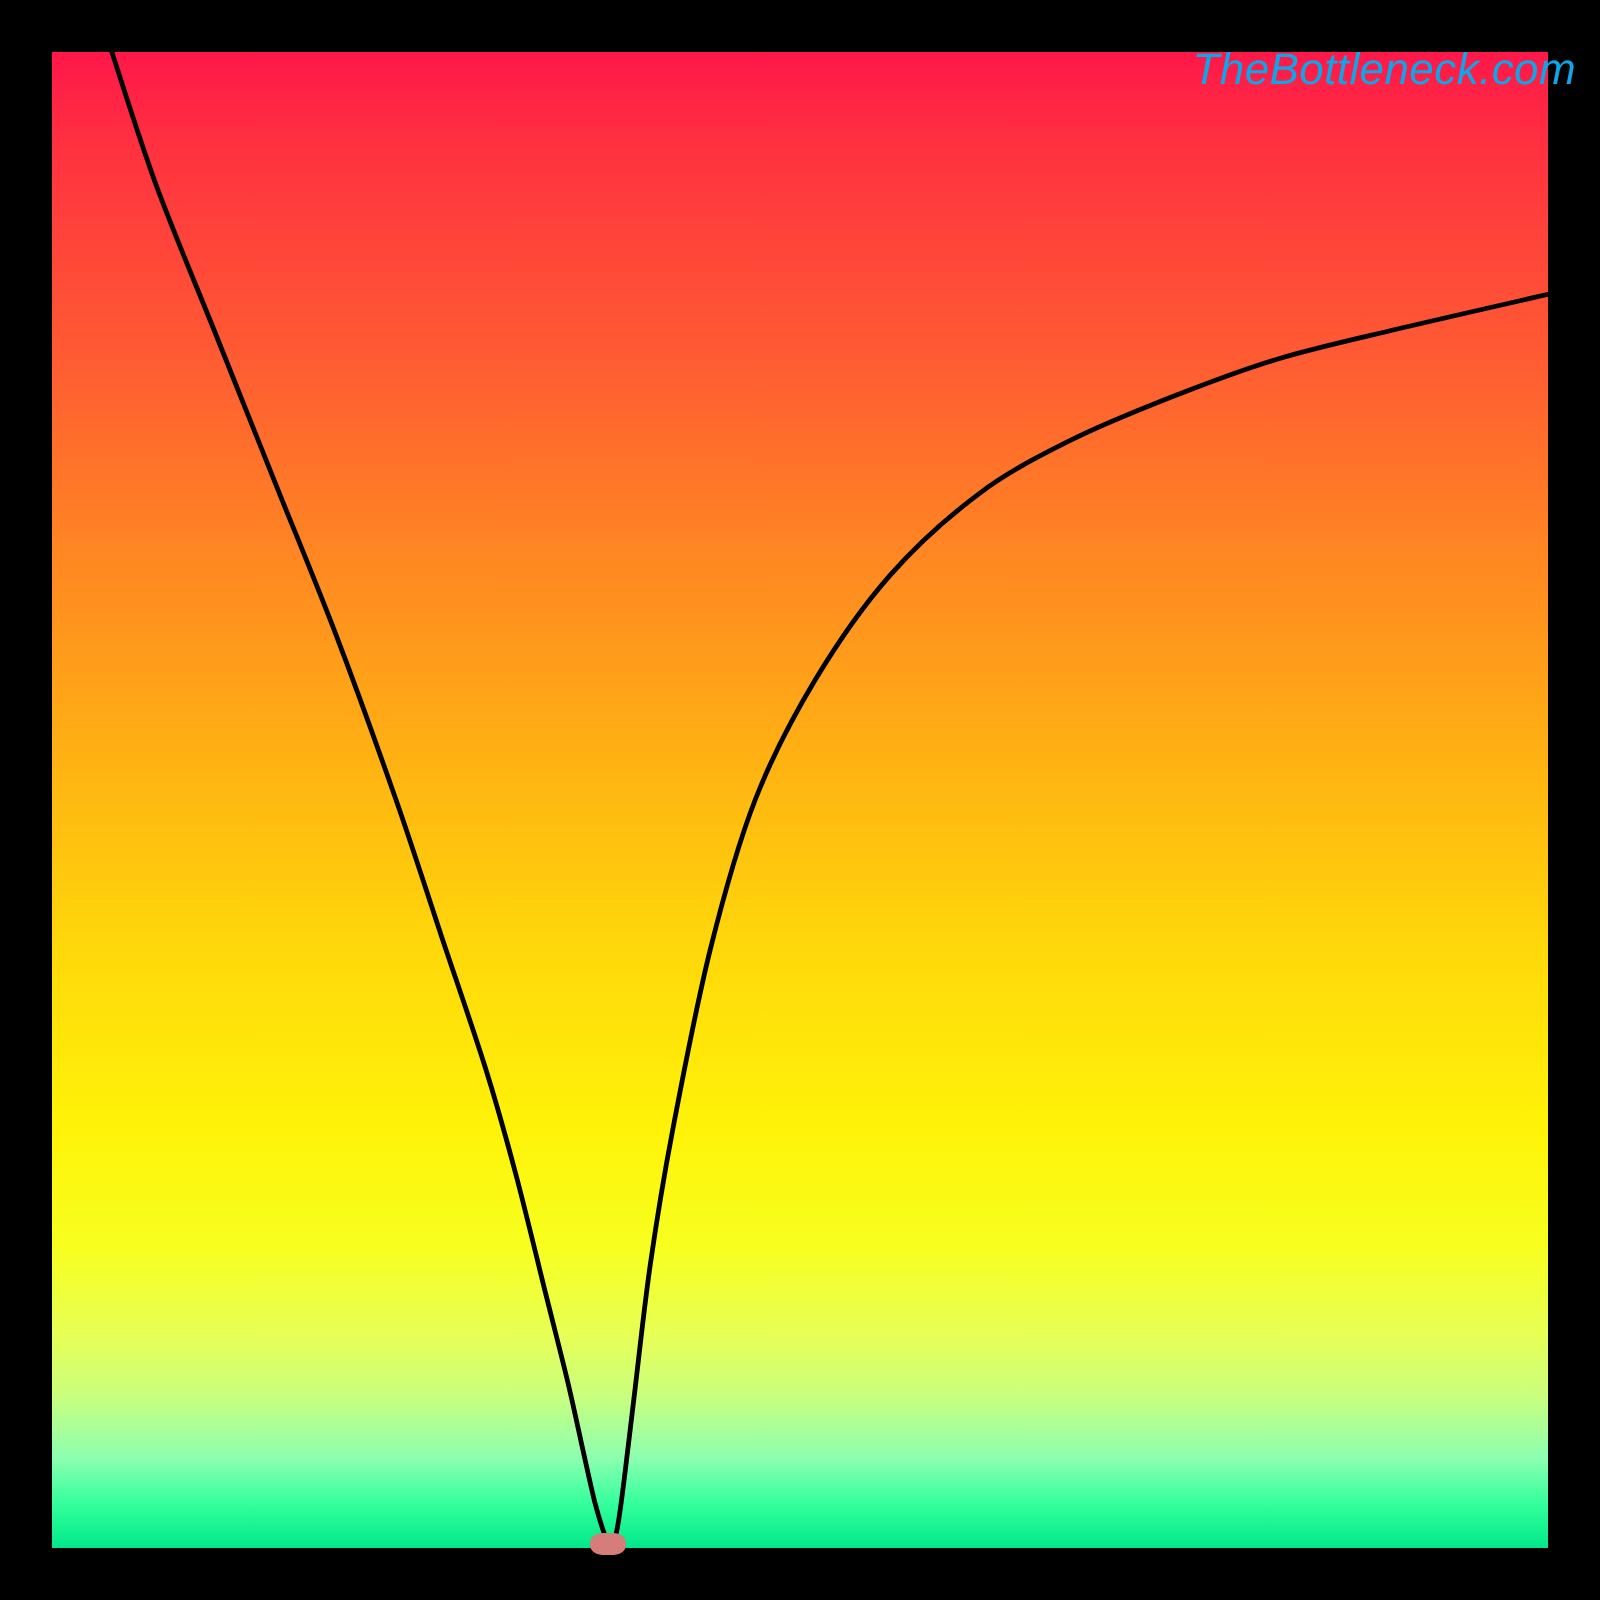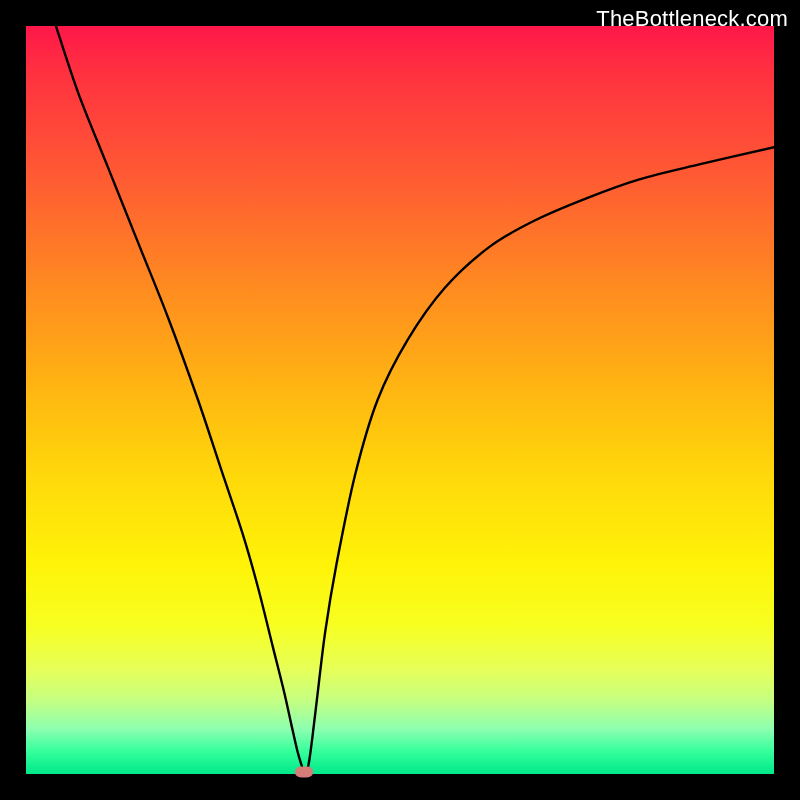--- a/index.html
+++ b/index.html
@@ -12,27 +12,28 @@
     overflow: hidden;
   }
   .frame {
     position: relative;
     width: 800px;
     height: 800px;
     background: #000;
   }
   .watermark {
     position: absolute;
-    top: 6px;
+    top: 22px;
     right: 12px;
-    color: #ffffff;
+    color: #0ea5e9;
     font-size: 22px;
     font-weight: 400;
     letter-spacing: 0.2px;
     z-index: 20;
+    font-style: italic;
   }
   .plot {
     position: absolute;
     left: 26px;
     top: 26px;
     width: 748px;
     height: 748px;
     background: linear-gradient(to bottom,
       #ff1749 0%,
       #ff3040 6%,

